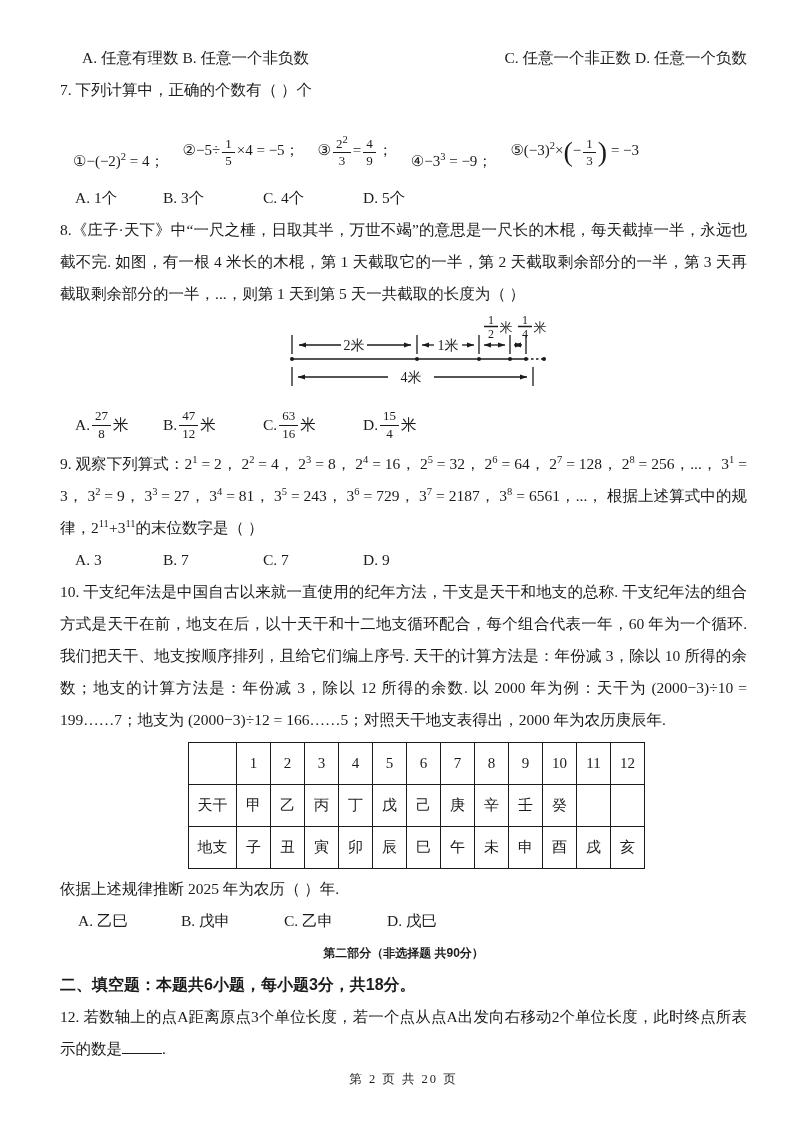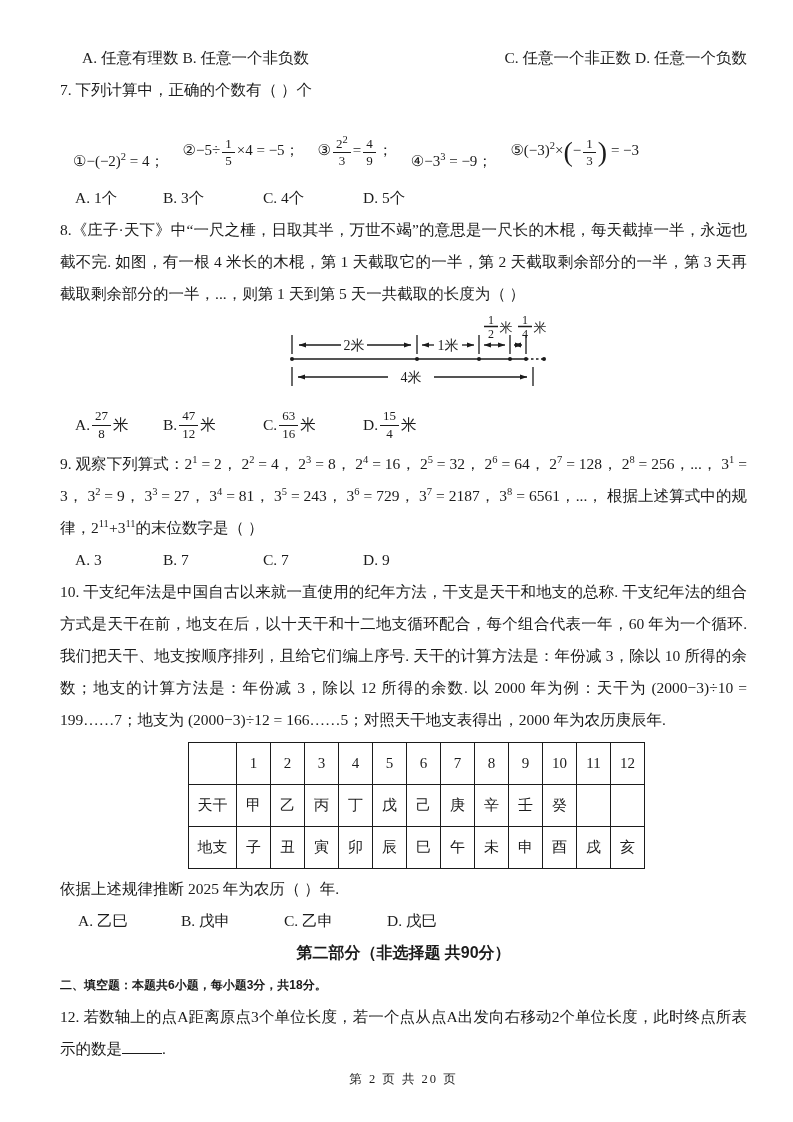--- a/index.html
+++ b/index.html
@@ -22,23 +22,23 @@
   .fr .fn{display:block;border-bottom:1px solid #1b1b1b;padding:0 3px 1px;}
   .fr .fd{display:block;padding-top:1px;}
   .formula-row{display:flex;align-items:flex-end;gap:18px;height:50px;margin:13px;font-size:15px;line-height:1;}
   .bigp{font-size:28px;font-weight:300;vertical-align:-0.2em;line-height:0;}
   .optfrac{height:46px;}
   .diag{margin:3px 0 1px 228px;}
   table.gz{border-collapse:collapse;margin:6px 0 4px 128px;}
   table.gz td{border:1.4px solid #1b1b1b;width:33px;height:41px;text-align:center;
               font-size:15px;padding:0;}
   table.gz td:first-child{width:47px;}
-  .part2{margin:0;line-height:32px;text-align:center;font-weight:700;font-size:16px;
+  .part2{margin:0;line-height:32px;text-align:center;font-weight:700;font-size:12px;
          font-family:"Liberation Sans","DejaVu Sans",sans-serif;}
-  .secthdr{margin:0;line-height:32px;font-weight:700;font-size:12px;
+  .secthdr{margin:0;line-height:32px;font-weight:700;font-size:16px;
            font-family:"Liberation Sans","DejaVu Sans",sans-serif;}
   .blank{display:inline-block;width:56px;height:14px;border-bottom:1px solid #1b1b1b;}
   .blank2{width:40px;}
   .footer{text-align:center;font-size:12.5px;margin-top:6px;letter-spacing:2px;}
   svg text{font-family:"Liberation Serif","DejaVu Serif",serif;fill:#1b1b1b;}
 </style>
 </head>
 <body>
 
 <div class="content">

